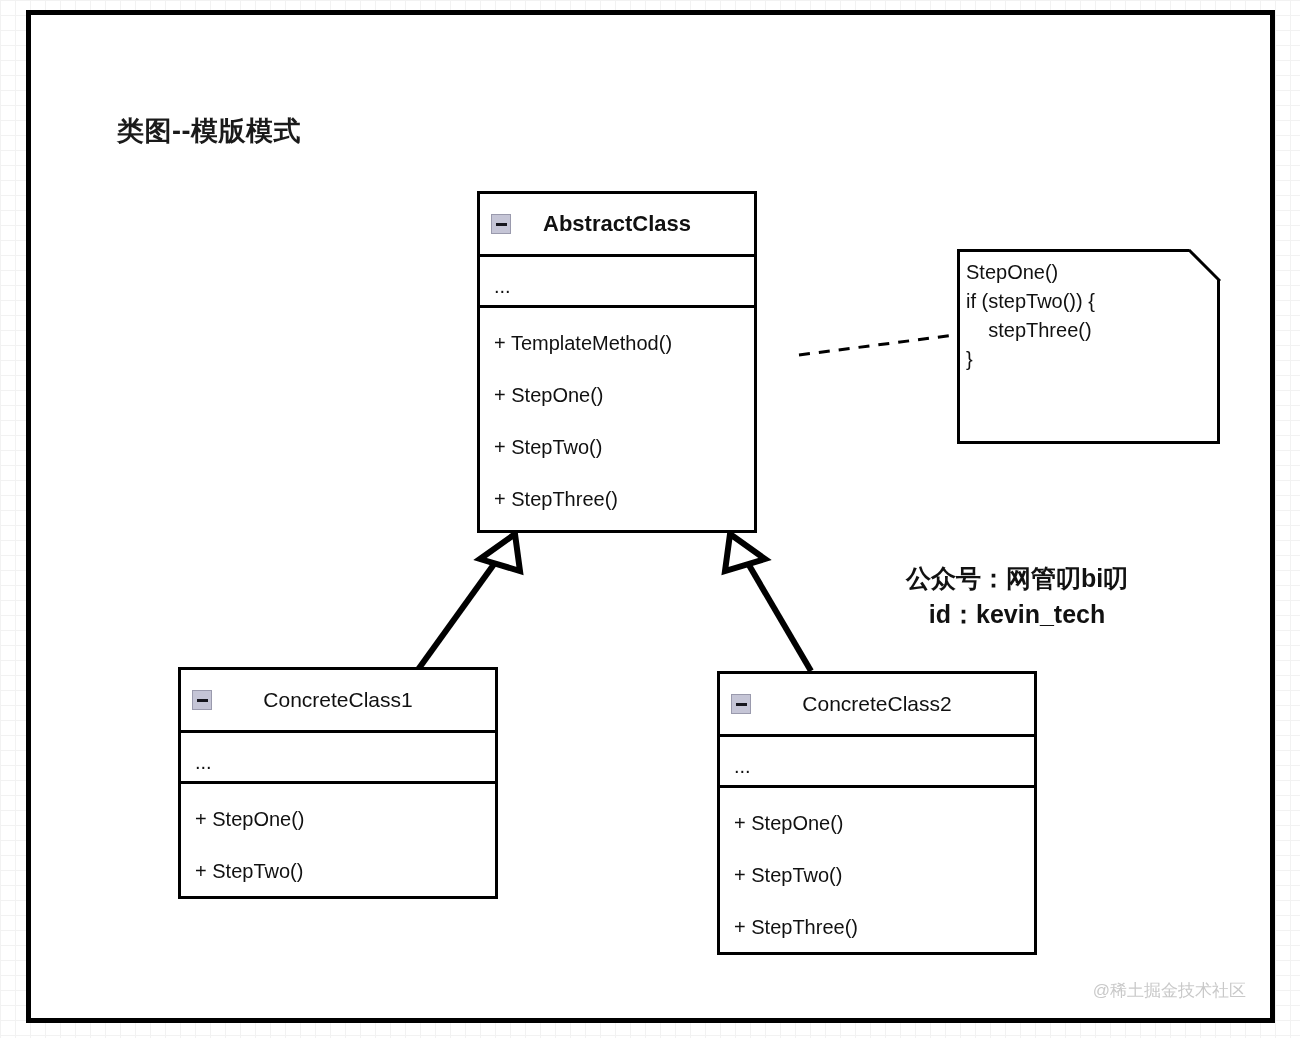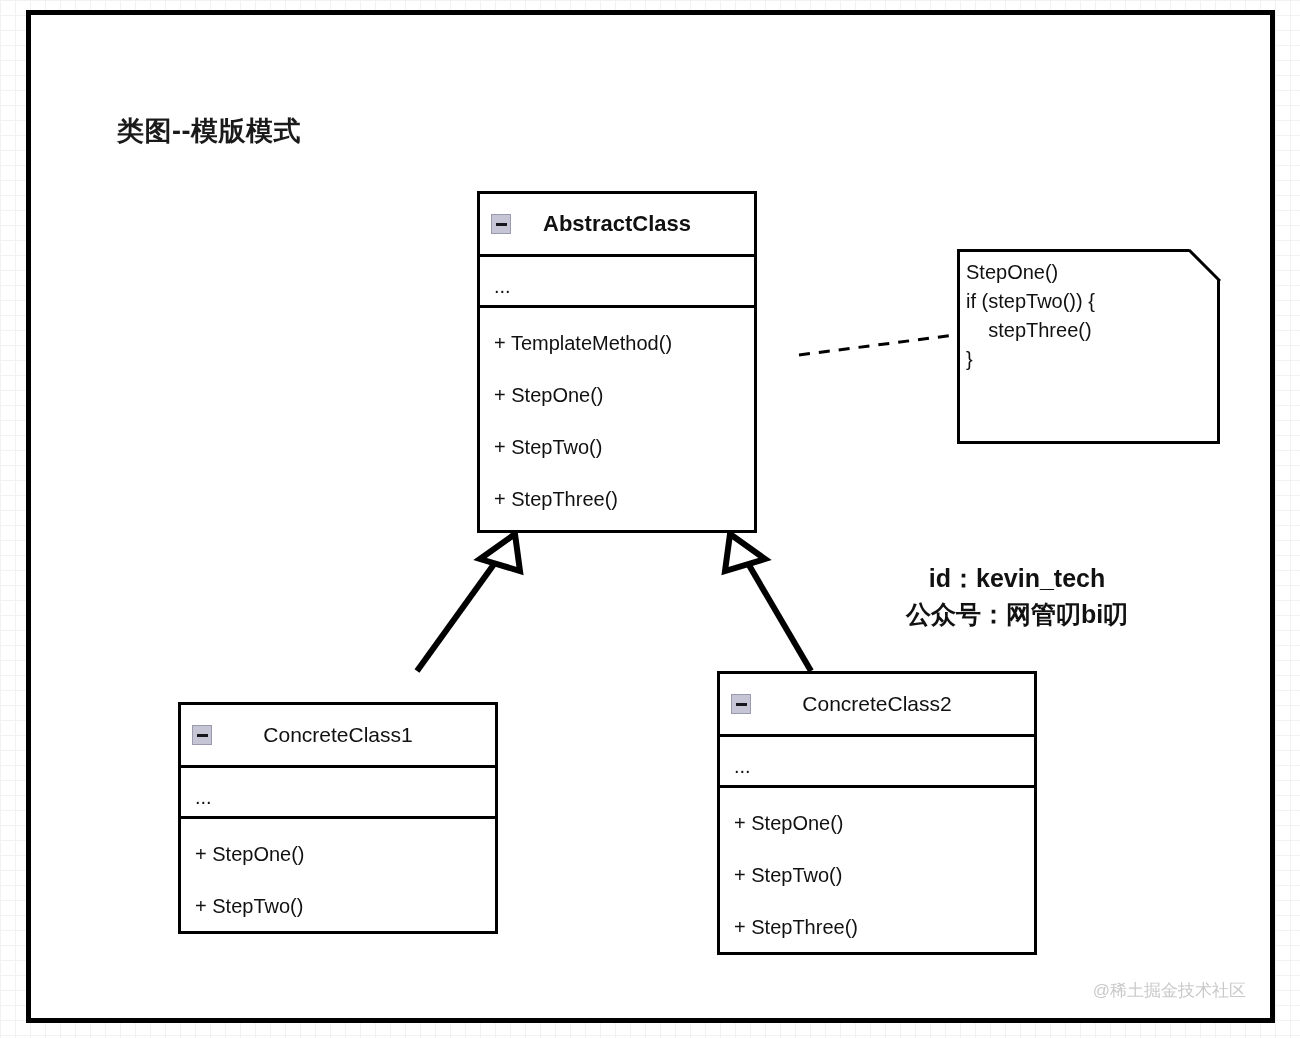--- a/index.html
+++ b/index.html
@@ -121,21 +121,21 @@
   .uml-methods .method-row {
     font-size: 20px;
     color: #111111;
     height: 52px;
     line-height: 52px;
     white-space: nowrap;
   }
 
   
   #class-abstract    { left: 446px; top: 176px;  width: 280px; height: 342px; }
-  #class-concrete-1  { left: 147px; top: 687px;  width: 320px; height: 232px; }
+  #class-concrete-1  { left: 147px; top: 652px;  width: 320px; height: 232px; }
   #class-concrete-2  { left: 686px; top: 656px;  width: 320px; height: 284px; }
 
   
   #uml-note {
     position: absolute;
     left: 926px;
     top: 234px;
     width: 263px;
     height: 195px;
   }
@@ -274,20 +274,20 @@
       <svg class="note-fold-line" viewBox="0 0 34 34" xmlns="http://www.w3.org/2000/svg">
         <path d="M 2 2 L 33 33" stroke="#000000" stroke-width="3" fill="none"></path>
       </svg>
       <div class="note-text">StepOne()
 if (stepTwo()) {
     stepThree()
 }</div>
     </div>
 
     <div id="wechat-watermark">
+      <span class="wm-line">公众号：网管叨bi叨</span>
       <span class="wm-line">id：kevin_tech</span>
-      <span class="wm-line">公众号：网管叨bi叨</span>
     </div>
 
     <div id="site-watermark">@稀土掘金技术社区</div>
 
   </div>
 </div>
 
 </body></html>

